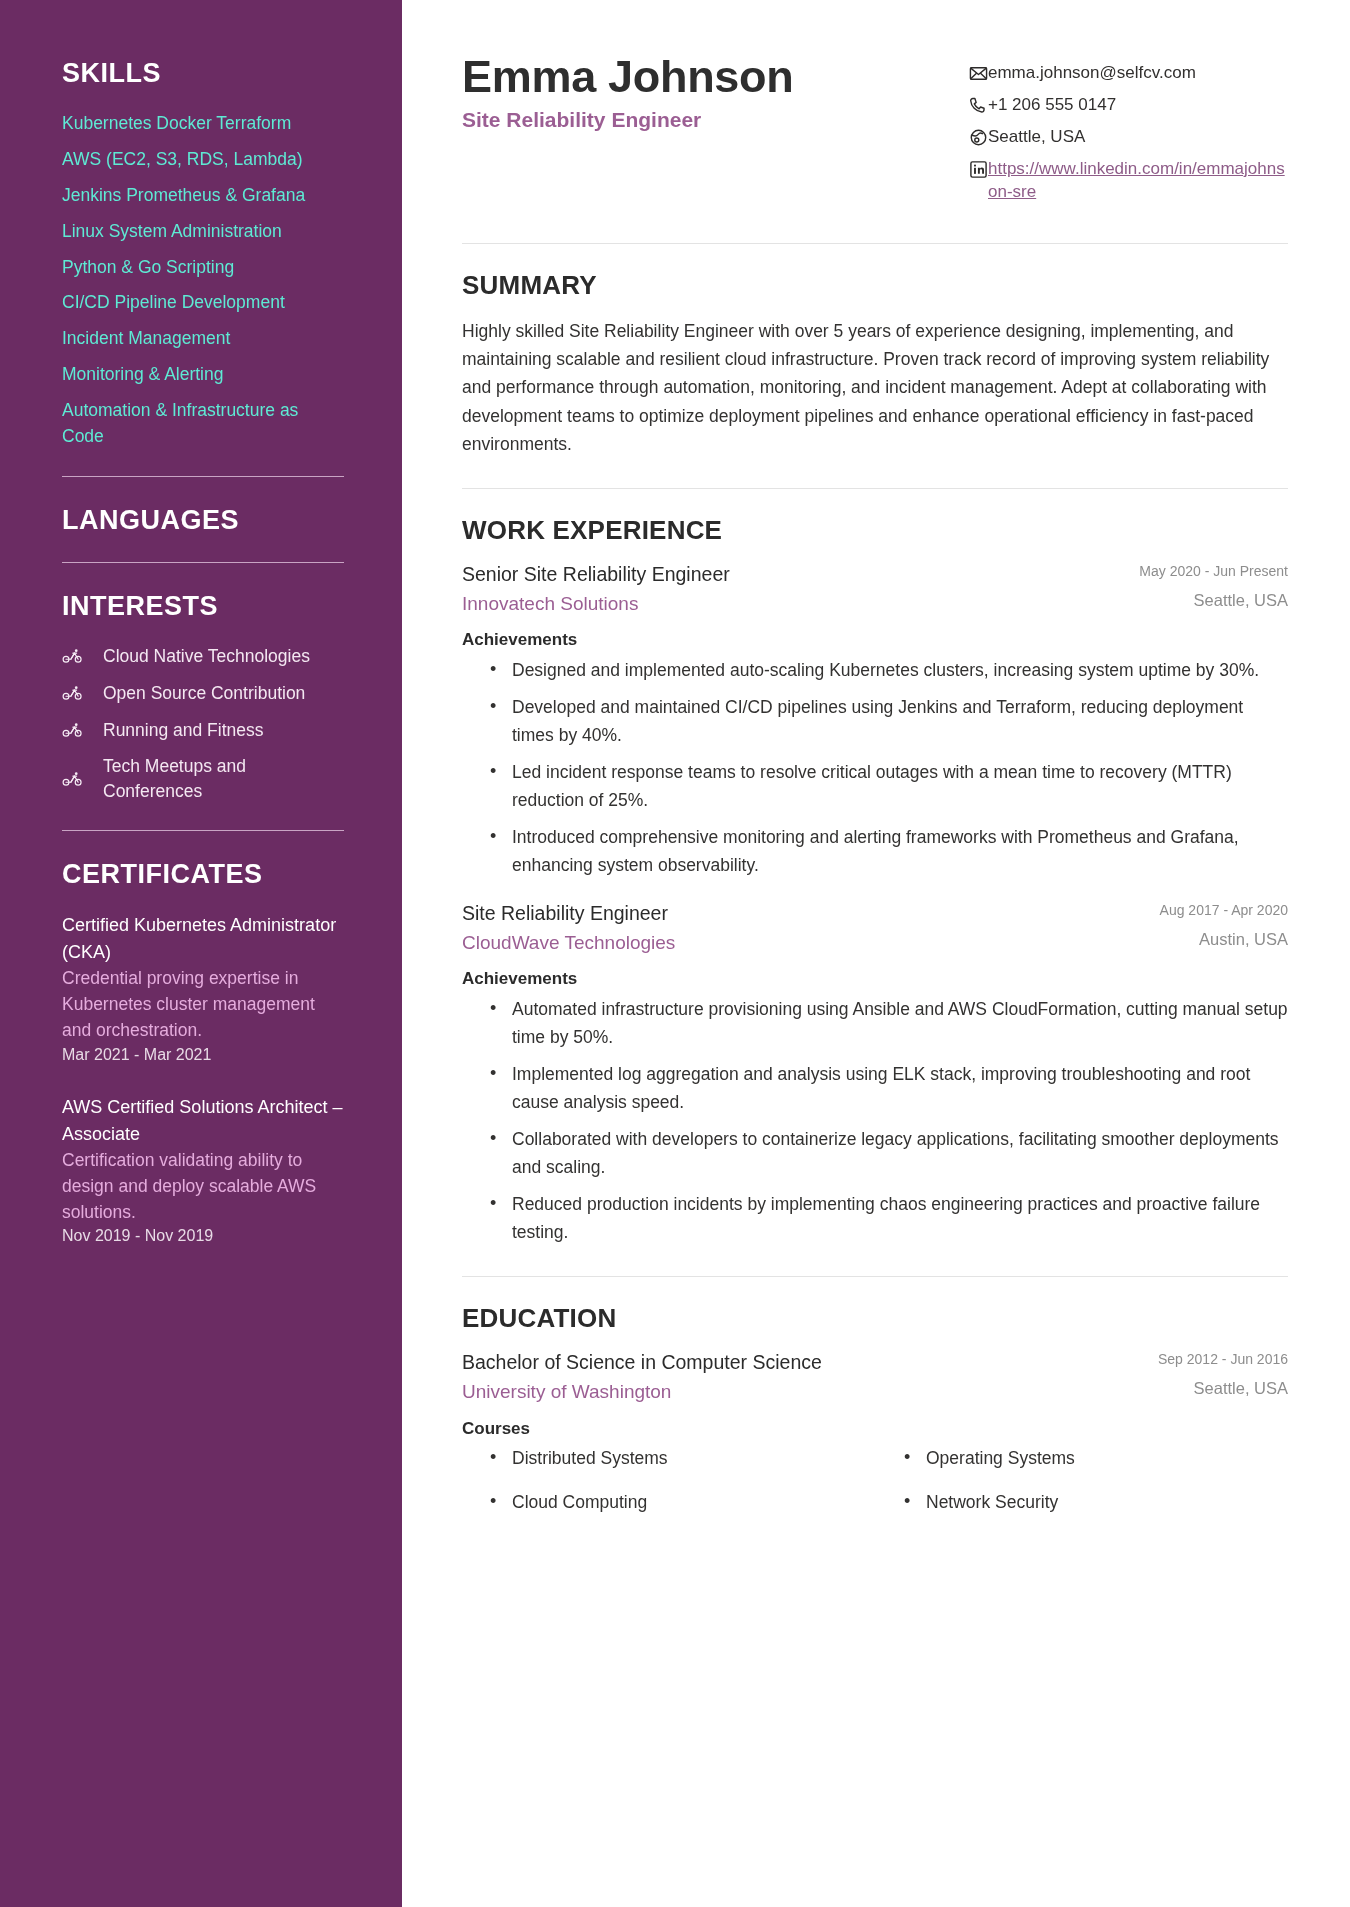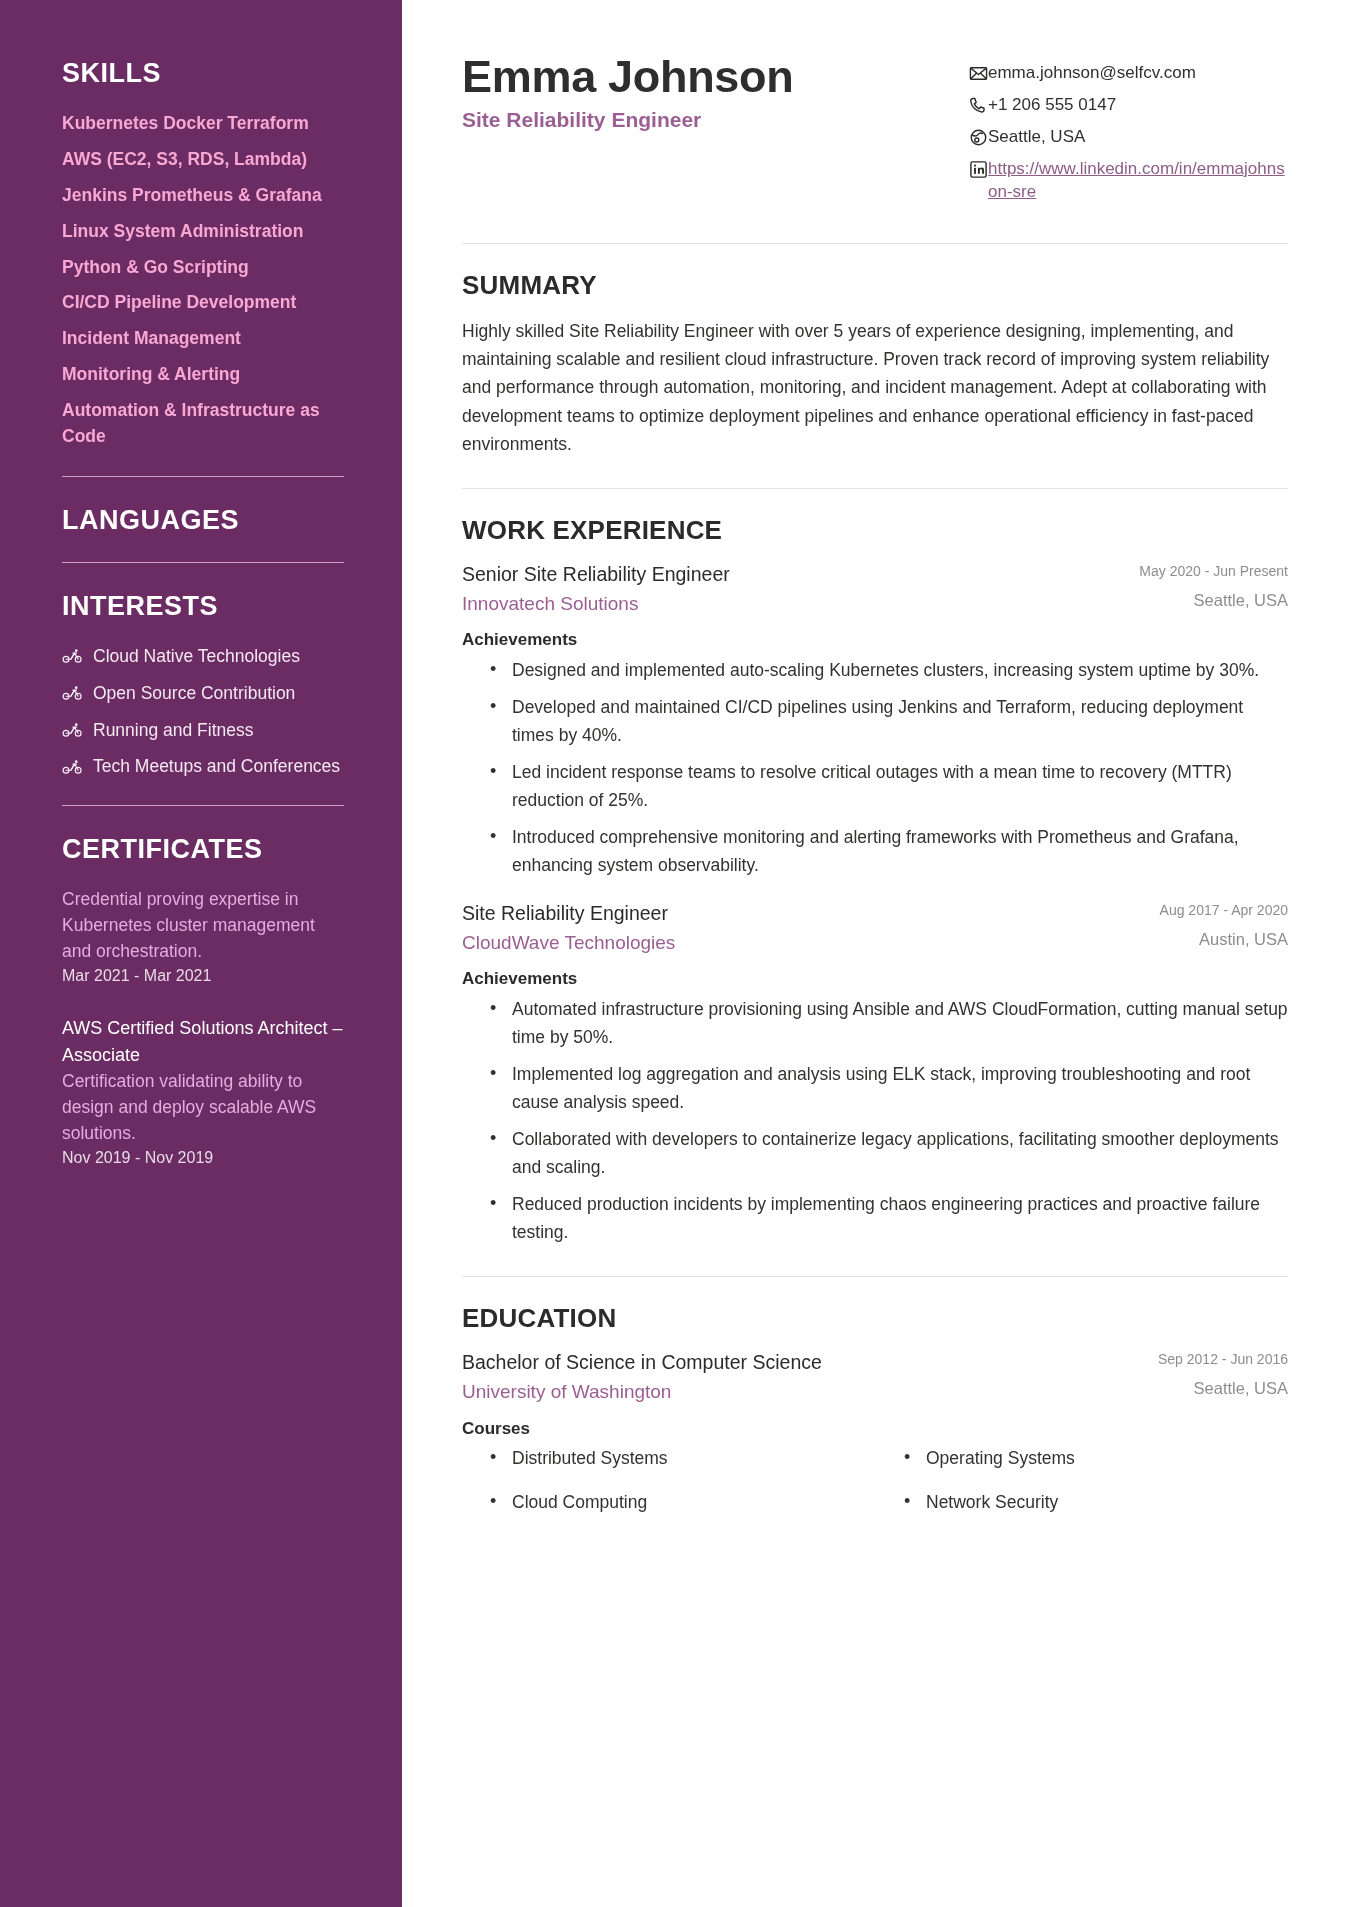--- a/index.html
+++ b/index.html
@@ -40,23 +40,23 @@
     letter-spacing: 0.5px;
     color: #ffffff;
     margin-bottom: 22px;
   }
 
   .side-list { list-style: none; }
 
   .side-list li {
     font-size: 17.5px;
     line-height: 1.48;
-    color: #f9a8d4;
+    color: #5eead4;
     margin-bottom: 10px;
-    font-weight: 700;
+    font-weight: 400;
   }
 
   .side-divider {
     height: 1px;
     background: #c9a4c4;
     margin: 26px 0 28px 0;
     border: 0;
   }
 
   
@@ -75,21 +75,21 @@
     width: 19px;
     height: 19px;
     border-radius: 5px;
     background: #f3ecf3;
   }
 
   
   .interest-row {
     display: flex;
     align-items: center;
-    gap: 10px;
+    gap: 20px;
     margin-bottom: 12px;
   }
   .bike-icon {
     width: 21px;
     min-width: 21px;
     height: 16px;
     display: block;
   }
   .interest-label {
     font-size: 17.5px;
@@ -360,20 +360,21 @@
           </div>
         </div>
     </section>
 
     <hr class="side-divider">
 
     <section class="side-section">
       <div class="side-title">CERTIFICATES</div>
       <div id="certificates-list">
           <div class="cert-block">
+            <div class="cert-name">Certified Kubernetes Administrator (CKA)</div>
             <div class="cert-desc">Credential proving expertise in Kubernetes cluster management and orchestration.</div>
             <div class="cert-date">Mar 2021 - Mar 2021</div>
           </div>
           <div class="cert-block">
             <div class="cert-name">AWS Certified Solutions Architect – Associate</div>
             <div class="cert-desc">Certification validating ability to design and deploy scalable AWS solutions.</div>
             <div class="cert-date">Nov 2019 - Nov 2019</div>
           </div>
         </div>
     </section>

